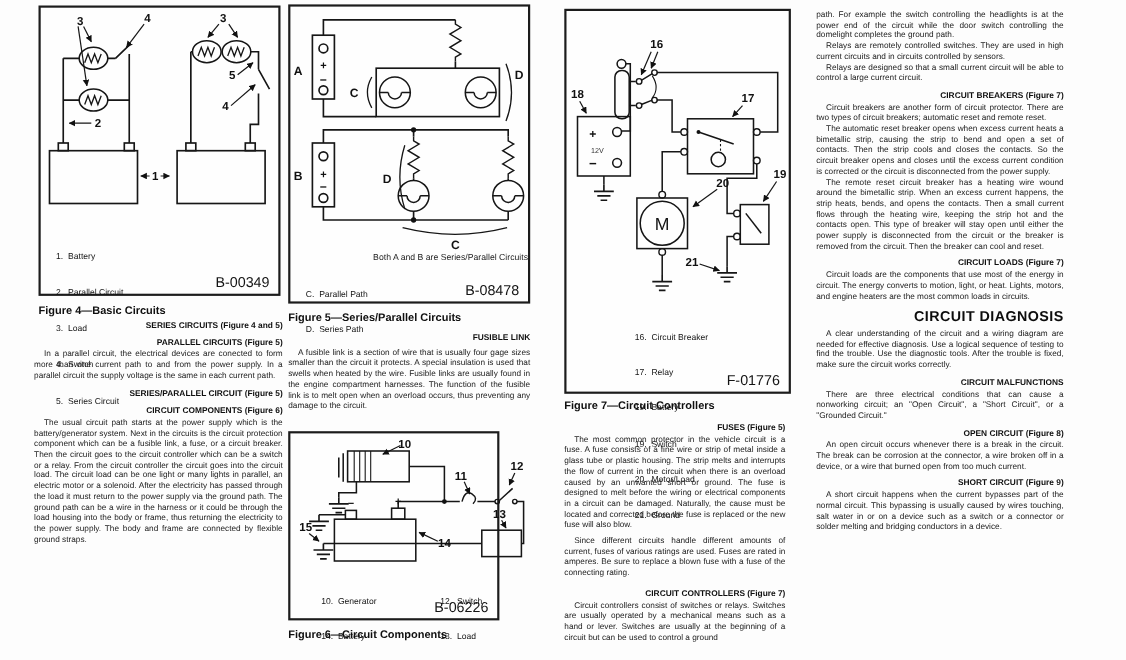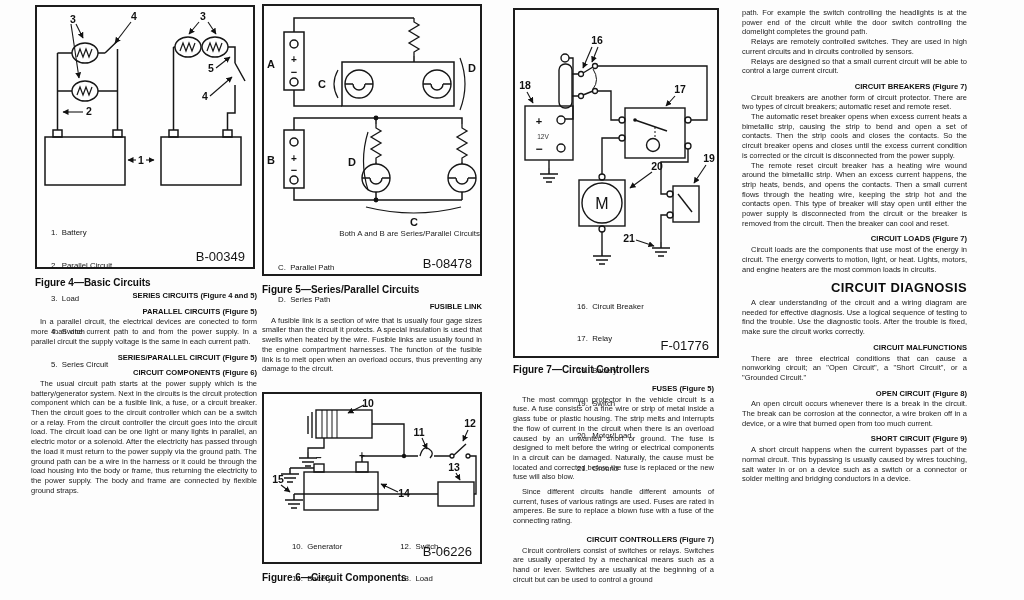--- a/index.html
+++ b/index.html
@@ -161,21 +161,21 @@
     </div>
     <div class="figcode">B-08478</div>
   </div>
   <div class="figcap" style="left:262px;top:284px;width:220px">Figure 5—Series/Parallel Circuits</div>
 
   <div class="col" style="left:262px;top:302px;width:220px">
     <div class="h first" style="margin-bottom:4px">FUSIBLE LINK</div>
     <p>A fusible link is a section of wire that is usually four gage sizes smaller than the circuit it protects. A special insulation is used that swells when heated by the wire. Fusible links are usually found in the engine compartment harnesses. The function of the fusible link is to melt open when an overload occurs, thus preventing any damage to the circuit.</p>
   </div>
 
-  <div class="figbox" style="left:262px;top:392px;width:220px;height:172px">
+  <div class="figbox" style="left:262px;top:392px;width:192px;height:172px">
     <svg width="216" height="126" viewBox="0 0 216 126">
       <g stroke="#161616" stroke-width="1.4" fill="none">
         <path d="M44,22 V40 M48,18 V44"></path>
         <rect x="52" y="16" width="56" height="28"></rect>
         <path d="M58,16 V44 M63,16 V44 M68,16 V44 M73,16 V44" stroke-width="1"></path>
         <path d="M60,44 V54 H44 V58"></path>
         <path d="M108,30 H140 V62"></path>
         <rect x="40" y="78" width="74" height="38"></rect>
         <rect x="50" y="70" width="10" height="8"></rect>
         <rect x="92" y="68" width="12" height="10"></rect>

